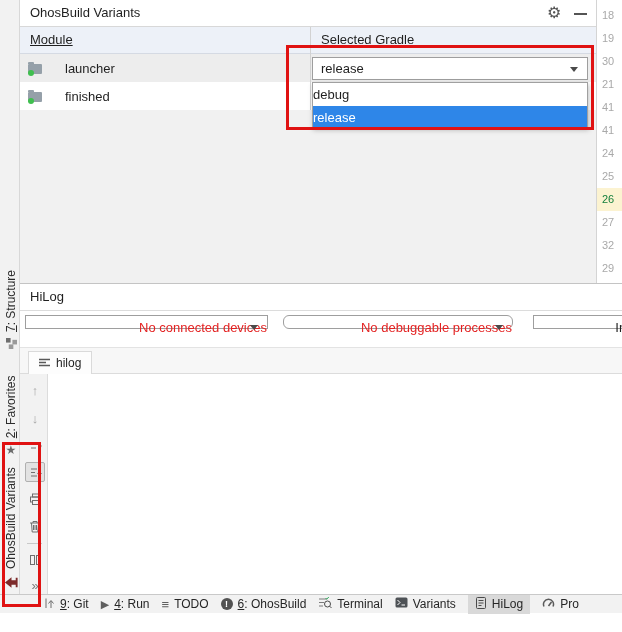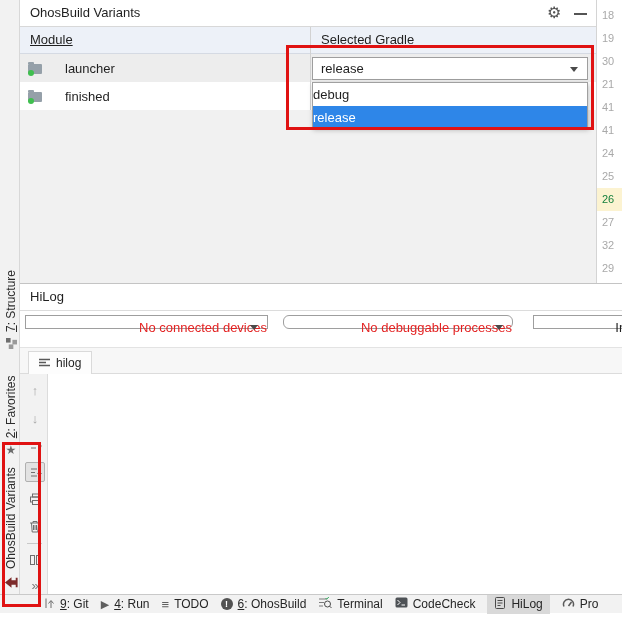--- a/index.html
+++ b/index.html
@@ -296,21 +296,21 @@
       <span>Terminal</span>
     </div>
     <div class="witem">
       <span>
         <svg width="13" height="11" viewBox="0 0 13 11">
             <rect x="0.5" y="0.5" width="12" height="10" rx="1.5" fill="#4e5256"></rect>
             <path d="M2.5 3 L5 5.5 L2.5 8" stroke="#fff" fill="none"></path>
             <path d="M6.5 8 H10" stroke="#fff"></path>
           </svg>
       </span>
-      <span>CodeCheck</span>
+      <span>Variants</span>
     </div>
     <div class="witem sel">
       <span>
         <svg width="12" height="12" viewBox="0 0 12 12">
             <rect x="1.5" y="0.5" width="9" height="11" rx="1" fill="none" stroke="#4a4a4a"></rect>
             <path d="M3.5 3.5 H8.5 M3.5 6 H8.5 M3.5 8.5 H6.5" stroke="#4a4a4a"></path>
           </svg>
       </span>
       <span>HiLog</span>
     </div>

